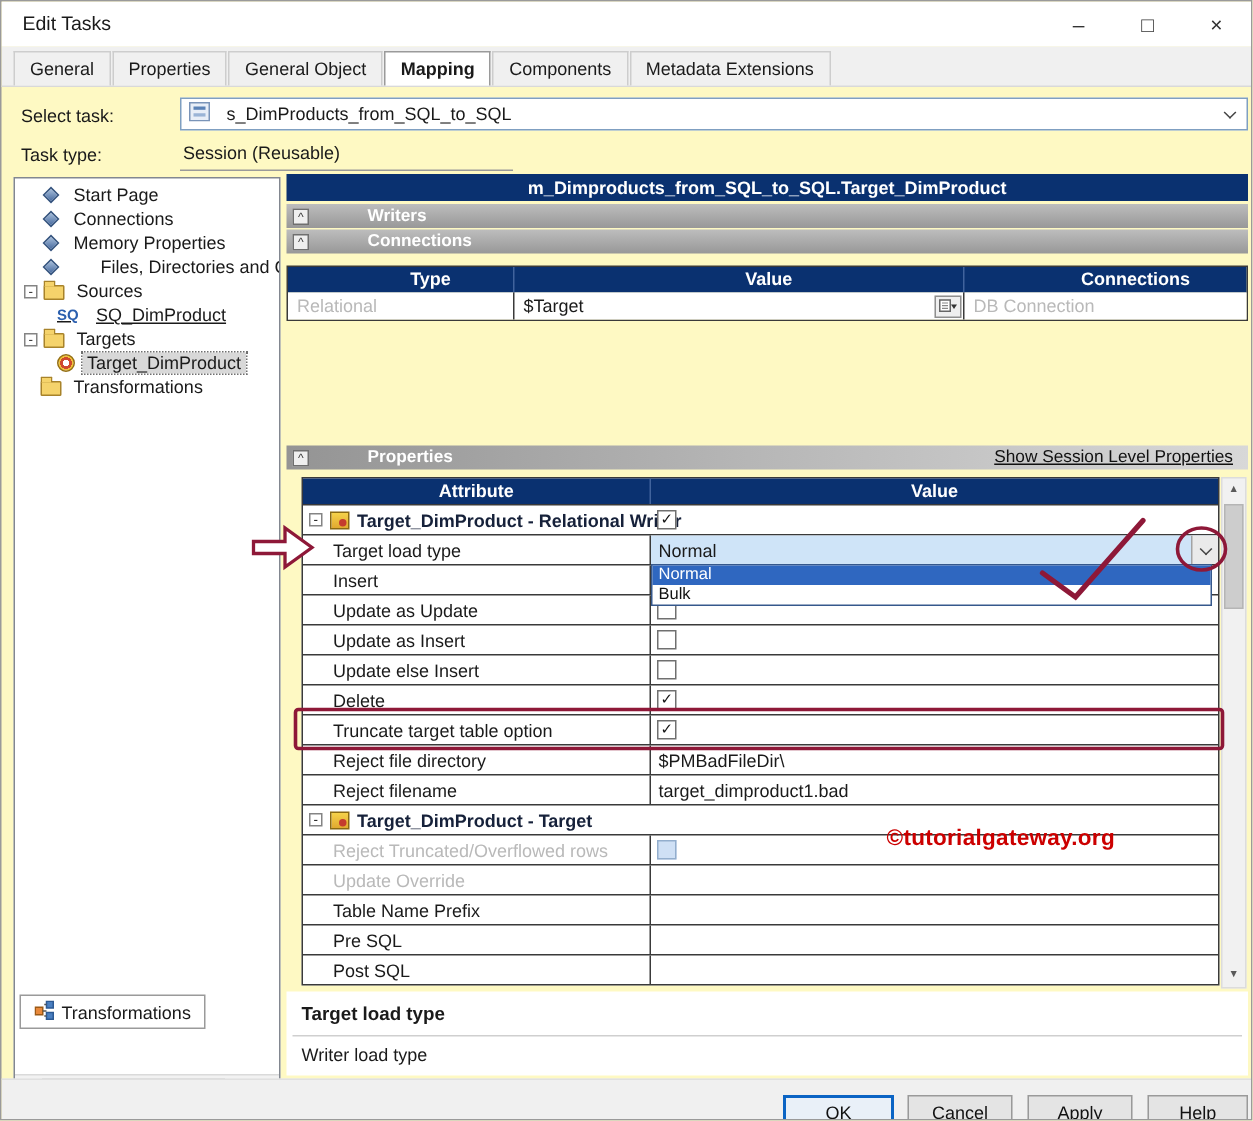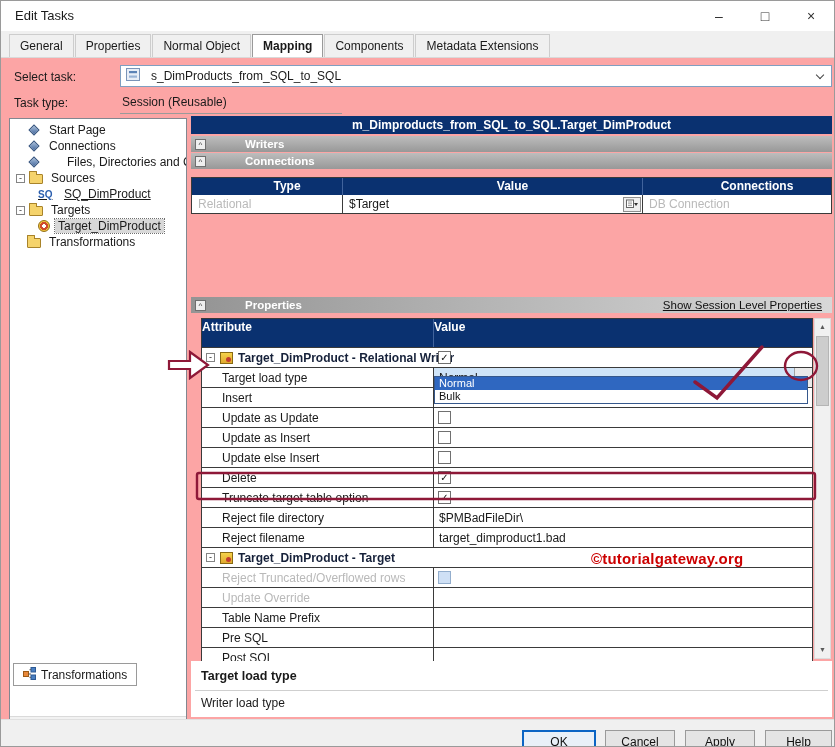--- a/index.html
+++ b/index.html
@@ -1,17 +1,17 @@
 <!DOCTYPE html>
 <html><head>
 <meta charset="utf-8">
 <style>
   * { margin:0; padding:0; box-sizing:border-box; }
   body { font-family:"Liberation Sans", sans-serif; background:#d4d4d4; }
-  .win { position:relative; width:835px; height:747px; background:#fca5a5; border:1px solid #9a9a9a; overflow:hidden; font-size:12px; color:#1a1a1a; }
+  .win { position:relative; width:835px; height:747px; background:#fef9c3; border:1px solid #9a9a9a; overflow:hidden; font-size:12px; color:#1a1a1a; }
 
   
   .titlebar { position:absolute; left:0; top:0; width:100%; height:30px; background:#fff; }
   .title { position:absolute; left:14px; top:0; line-height:30px; font-size:13px; }
   .win-controls { position:absolute; right:0; top:0; height:30px; display:flex; }
   .win-btn { width:46px; height:30px; display:flex; align-items:center; justify-content:center; font-size:14px; color:#333; }
 
   
   .tabstrip { position:absolute; left:0; top:30px; width:100%; height:27px; background:#f0f0f0; border-bottom:1px solid #d9d9d9; display:flex; align-items:flex-end; padding-left:8px; }
   .tab { padding:4px 10px 4px; font-size:12px; border:1px solid #cdcdcd; border-bottom:none; background:#f0f0f0; margin-right:1px; white-space:nowrap; }
@@ -63,21 +63,21 @@
   .conn-head > div:first-child { border-left:none; }
   .cw-type { width:150px; flex:none; } .cw-value { width:300px; flex:none; } .cw-conn { flex:1; }
   .conn-row { display:flex; height:18px; background:#fff; font-size:12px; }
   .conn-row > div { border-left:1px solid #3a3a3a; display:flex; align-items:center; padding-left:6px; }
   .conn-row > div:first-child { border-left:none; }
   .dim { color:#b9b9b9; }
   .val-btn { margin-left:auto; margin-right:1px; width:18px; height:15px; border:1px solid #8f8f8f; background:#efefef; display:flex; align-items:center; justify-content:center; padding:0; }
 
   
   .props-table { position:absolute; left:200px; top:317px; width:612px; border:1px solid #3a3a3a; background:#fff; }
-  .props-head { display:flex; height:28px; background:#0a3170; color:#fff; font-weight:bold; line-height:17px; font-size:12px; }
+  .props-head { display:flex; height:17px; background:#0a3170; color:#fff; font-weight:bold; line-height:17px; text-align:center; font-size:12px; }
   .ph-attr { width:232px; flex:none; border-right:1px solid #41639c; }
   .ph-val { flex:1; }
   .prow { display:flex; height:20px; border-top:1px solid #3a3a3a; background:#fff; align-items:stretch; font-size:12px; }
   .pcell { display:flex; align-items:center; }
   .pcell.attr { width:232px; flex:none; border-right:1px solid #3a3a3a; padding-left:20px; }
   .pcell.attr.disabled { color:#b9b9b9; }
   .pcell.val { flex:1; position:relative; }
   .prow.group { align-items:center; gap:5px; padding-left:4px; position:relative; }
   .gexp { width:9px; height:9px; border:1px solid #848484; font-size:9px; line-height:7px; text-align:center; background:#fff; flex:none; }
   .gicon { width:13px; height:12px; background:linear-gradient(#f6d24a,#e0a92f); border:1px solid #8a6a12; position:relative; flex:none; }
@@ -128,21 +128,21 @@
     <div class="win-controls">
       <span class="win-btn">–</span>
       <span class="win-btn">□</span>
       <span class="win-btn">×</span>
     </div>
   </div>
 
   <div class="tabstrip" id="tabs">
       <div class="tab">General</div>
       <div class="tab">Properties</div>
-      <div class="tab">Normal Object</div>
+      <div class="tab">General Object</div>
       <div class="tab active">Mapping</div>
       <div class="tab">Components</div>
       <div class="tab">Metadata Extensions</div>
     </div>
 
   <span class="form-label" style="top:69px">Select task:</span>
   <div class="combo">
     <span class="ticon"><svg width="14" height="13" viewBox="0 0 14 13">
           <rect x="0.5" y="0.5" width="13" height="12" fill="#e8eef7" stroke="#7a94b8"></rect>
           <rect x="3" y="3" width="8" height="2.2" fill="#5b82b6"></rect>
@@ -157,20 +157,24 @@
 
   <div class="treepanel">
     <div id="tree-items">
         <div class="tree-row" style="padding-left: 17px;">
           <span class="ticon gem"></span>
           <span class="tlabel">Start Page</span>
         </div>
         <div class="tree-row" style="padding-left: 17px;">
           <span class="ticon gem"></span>
           <span class="tlabel">Connections</span>
+        </div>
+        <div class="tree-row" style="padding-left: 17px;">
+          <span class="ticon gem"></span>
+          <span class="tlabel">Memory Properties</span>
         </div>
         <div class="tree-row" style="padding-left: 17px; gap: 18px;">
           <span class="ticon gem"></span>
           <span class="tlabel">Files, Directories and Com</span>
         </div>
         <div class="tree-row" style="padding-left: 6px;">
           <span class="expander">-</span>
           <span class="ticon folder"></span>
           <span class="tlabel">Sources</span>
         </div>

